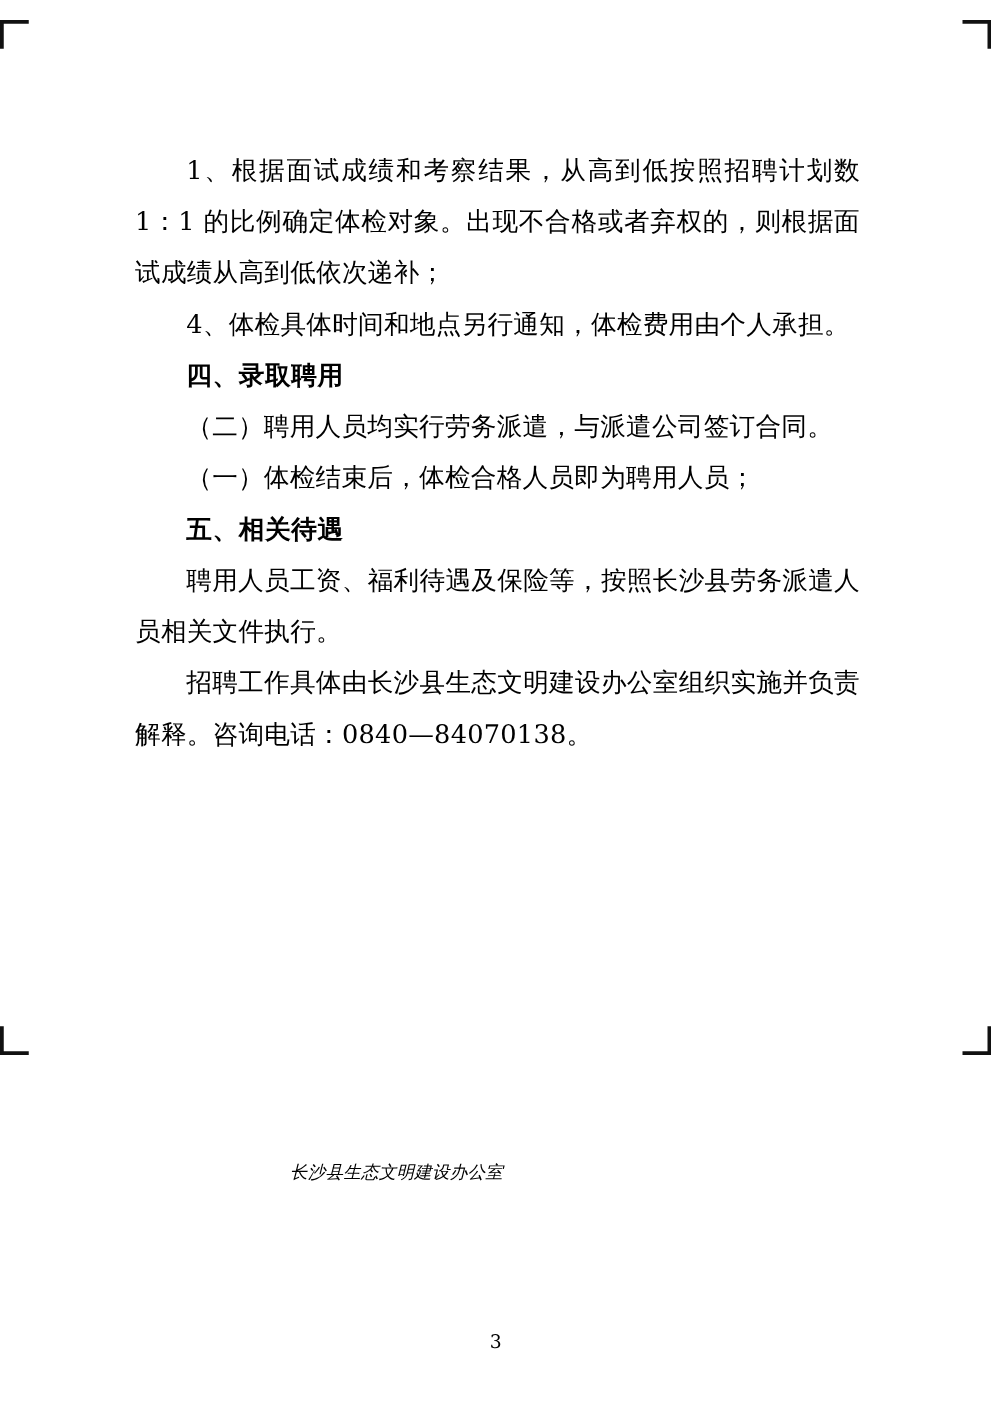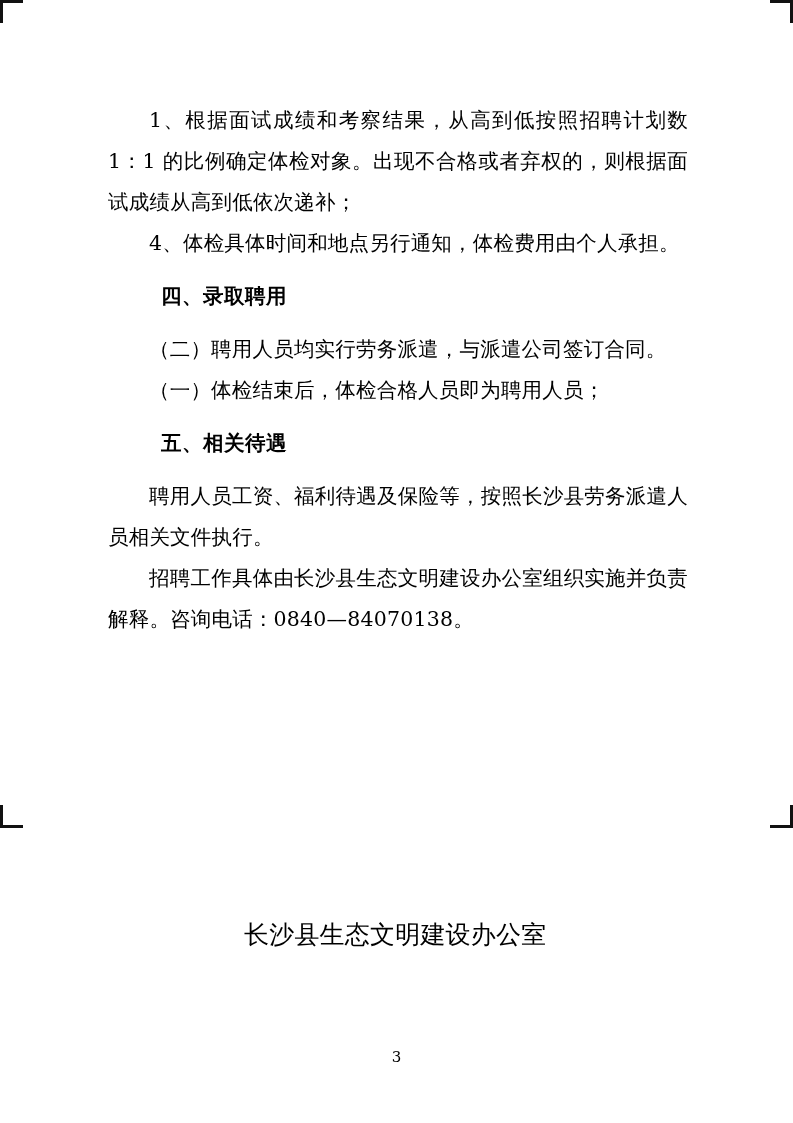--- a/index.html
+++ b/index.html
@@ -11,21 +11,21 @@
     width: 793px;
     height: 1123px;
     position: relative;
     font-family: "DejaVu Serif", "Liberation Serif", serif;
     color: #000000;
     overflow: hidden;
   }
   .page {
     position: absolute;
     left: 0;
-    top: 0;
+    top: 16px;
     width: 793px;
     height: 828px;
     box-sizing: border-box;
   }
   .content {
     position: absolute;
     left: 108px;
     top: 100px;
     width: 580px;
   }
@@ -39,35 +39,36 @@
   }
   .indent {
     text-indent: 41px;
   }
   .heading {
     font-weight: bold;
     font-family: "DejaVu Sans", "Liberation Sans", sans-serif;
     font-size: 20.5px;
     line-height: 41px;
     text-indent: 41px;
-    margin: 12px;
+    margin: 0;
     letter-spacing: 0.5px;
   }
   .sig-block {
     position: absolute;
     left: 108px;
     top: 898px;
     width: 580px;
     text-align: center;
   }
   .sig-line {
-    font-size: 25px;
+    font-size: 14px;
     line-height: 41px;
-    margin: 16px;
+    margin: 4px;
     padding-left: 120px;
+    font-style: italic;
   }
   .page-number {
     position: absolute;
     left: 0;
     top: 1048px;
     width: 793px;
     text-align: center;
     font-size: 15px;
     font-family: "DejaVu Serif", "Liberation Serif", serif;
   }

